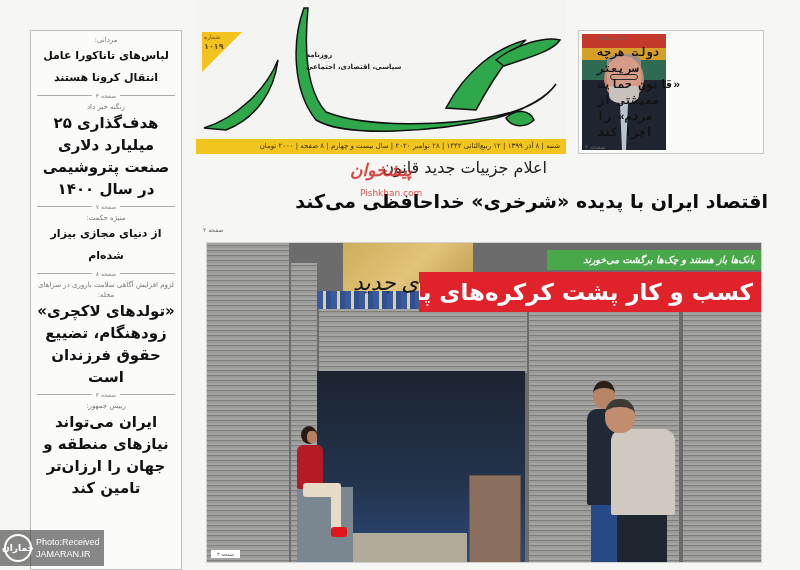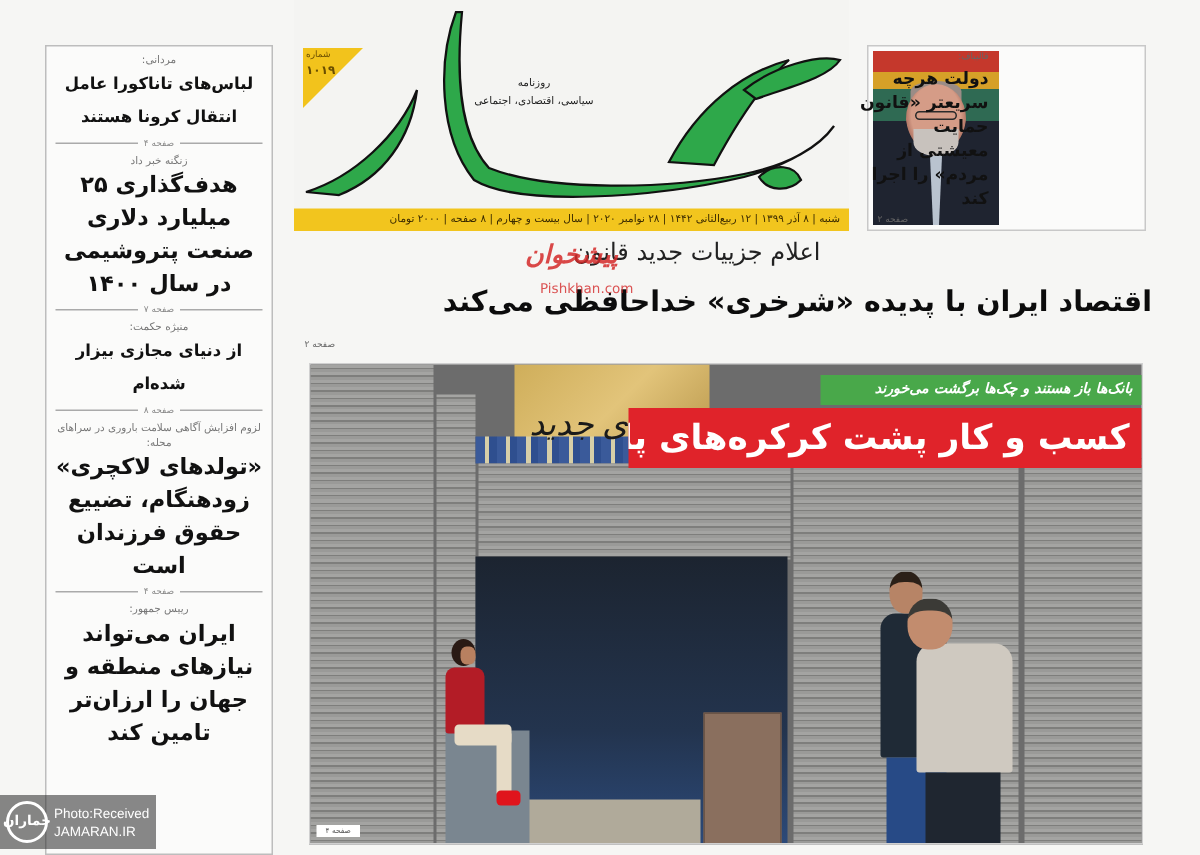--- a/index.html
+++ b/index.html
@@ -30,22 +30,22 @@
   
   .masthead { position: absolute; left: 196px; top: 0; width: 370px; height: 148px; background: #f4f4f2; }
   .issue-flag {
     position: absolute; left: 6px; top: 32px; width: 40px; height: 40px;
     background: #f2c31c; clip-path: polygon(0 0, 100% 0, 0 100%);
   }
   .issue-label { position: absolute; left: 8px; top: 33px; font-size: 6px; color: #6a4e00; direction: rtl; }
   .issue-num { position: absolute; left: 8px; top: 42px; font-size: 8px; color: #6a4e00; font-weight: bold; }
   .logo-svg { position: absolute; left: 0; top: 0; }
   .tagline {
-    position: absolute; left: 110px; top: 49px; width: 100px; text-align: center;
-    direction: rtl; font-size: 7px; font-weight: normal; color: #222; line-height: 12px;
+    position: absolute; left: 110px; top: 49px; width: 100px; text-align: left;
+    direction: rtl; font-size: 7px; font-weight: bold; color: #222; line-height: 12px;
   }
   .dateline {
     position: absolute; left: 196px; top: 139px; width: 370px; height: 15px;
     background: #f2c51e; direction: rtl; font-size: 7px; color: #3a2a00;
     line-height: 15px; padding: 0 6px; white-space: nowrap; overflow: hidden; text-align: right;
   }
 
   
   .teaser-box {
     position: absolute; left: 578px; top: 30px; width: 186px; height: 124px;
@@ -71,21 +71,21 @@
   }
   .teaser-photo .beard {
     position: absolute; left: 27px; top: 52px; width: 30px; height: 18px;
     background: #c8c2bd; border-radius: 0 0 50% 50%;
   }
   .teaser-photo .shirt {
     position: absolute; left: 32px; top: 70px; width: 20px; height: 46px;
     background: #b9c3cf; clip-path: polygon(30% 0,70% 0,60% 100%,40% 100%);
   }
   .teaser-text {
-    position: absolute; right: 104px; top: 3px; width: 86px; direction: rtl; text-align: right;
+    position: absolute; right: 80px; top: 3px; width: 86px; direction: rtl; text-align: left; font-family: Liberation Mono, monospace;
   }
   .teaser-kicker { font-size: 6px; color: #666; }
   .teaser-headline {
     font-weight: bold; font-size: 11.5px; line-height: 16px; color: #111; letter-spacing: -0.3px; margin-top: 3px;
   }
   .teaser-page { position: absolute; left: 6px; bottom: 3px; font-size: 6px; color: #666; direction: rtl; }
 
   
   .subhead {
     position: absolute; left: 321px; top: 158px; width: 226px; direction: rtl; text-align: right;

